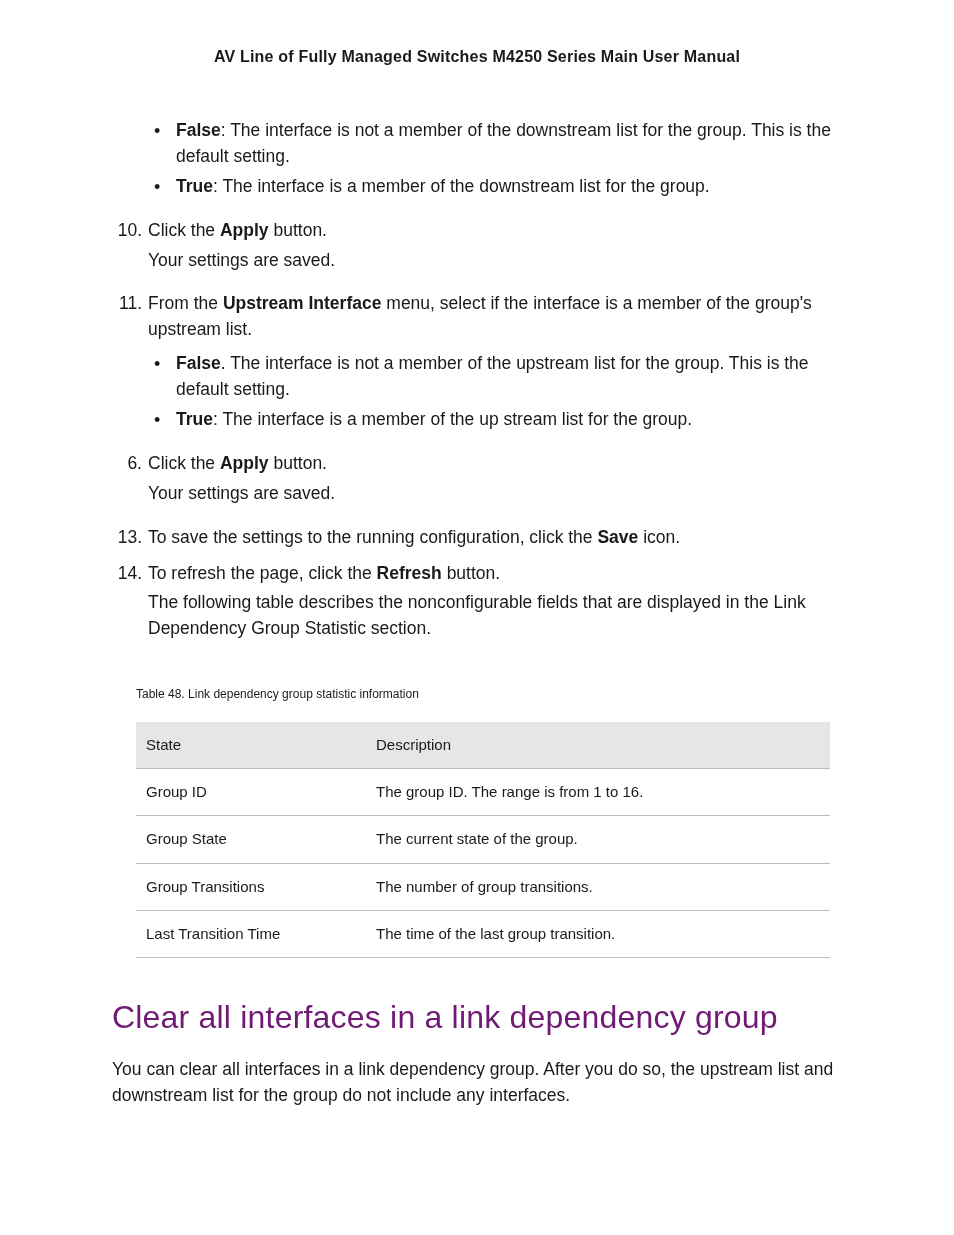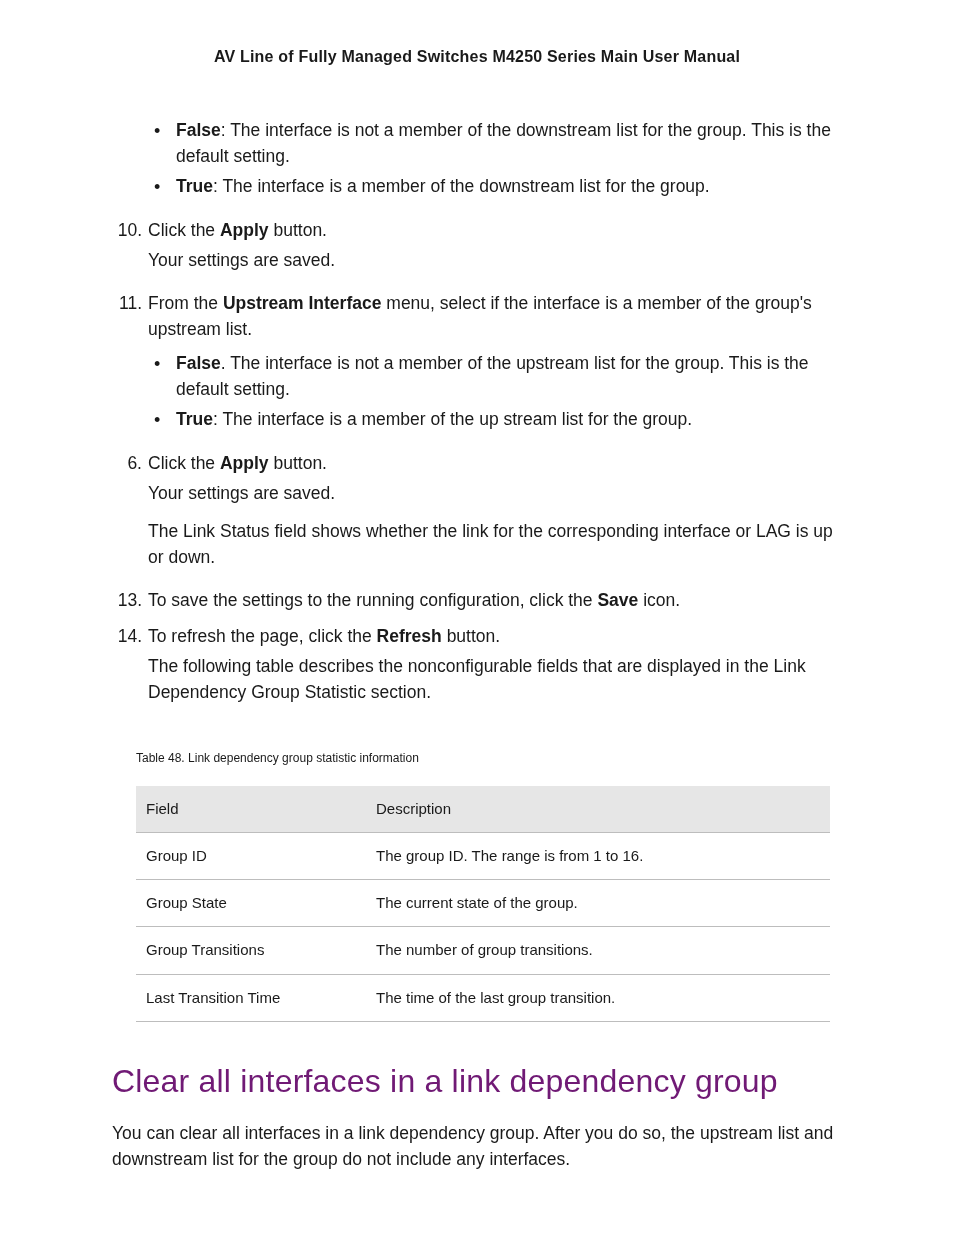--- a/index.html
+++ b/index.html
@@ -142,21 +142,20 @@
         </li>
       </ul>
     </div>
 
     <div class="step-block">
       <div class="step">
         <div class="step-num">6.</div>
         <div class="step-body">
           <p><span>Click the </span><b>Apply</b><span> button.</span></p>
           <p>Your settings are saved.</p>
-          <p style="margin-top:12px;">The Link Status field shows whether the link for the corresponding interface or LAG is up or down.</p>
         </div>
       </div>
     </div>
 
     <div class="step-block" style="margin-bottom:6px;">
       <div class="step">
         <div class="step-num">13.</div>
         <div class="step-body">
           <p><span>To save the settings to the running configuration, click the </span><b>Save</b><span> icon.</span></p>
         </div>
@@ -175,21 +174,21 @@
 
     <div class="table-caption">Table 48. Link dependency group statistic information</div>
 
     <table class="info">
       <colgroup>
           <col class="col1">
           <col>
         </colgroup>
       <thead>
         <tr>
-          <th>Field</th>
+          <th>State</th>
           <th>Description</th>
         </tr>
       </thead>
       <tbody>
         <tr>
           <td>Group ID</td>
           <td>The group ID. The range is from 1 to 16.</td>
         </tr>
         <tr>
           <td>Group State</td>

